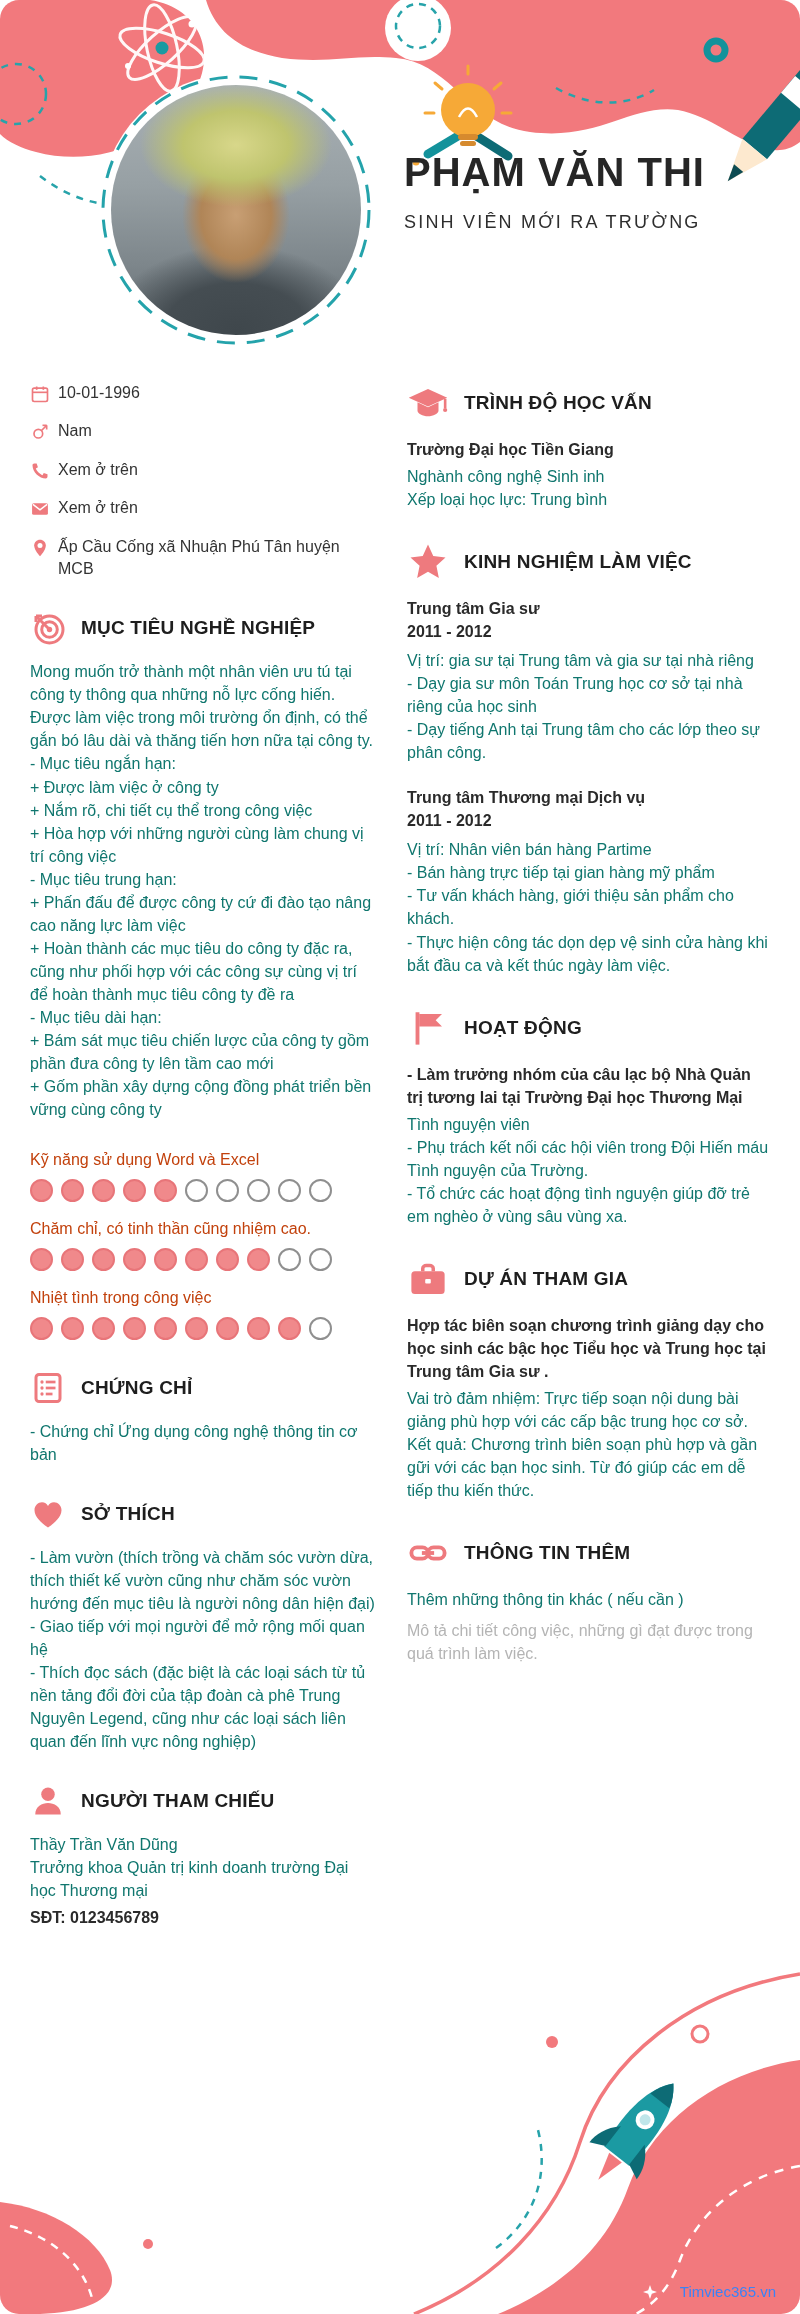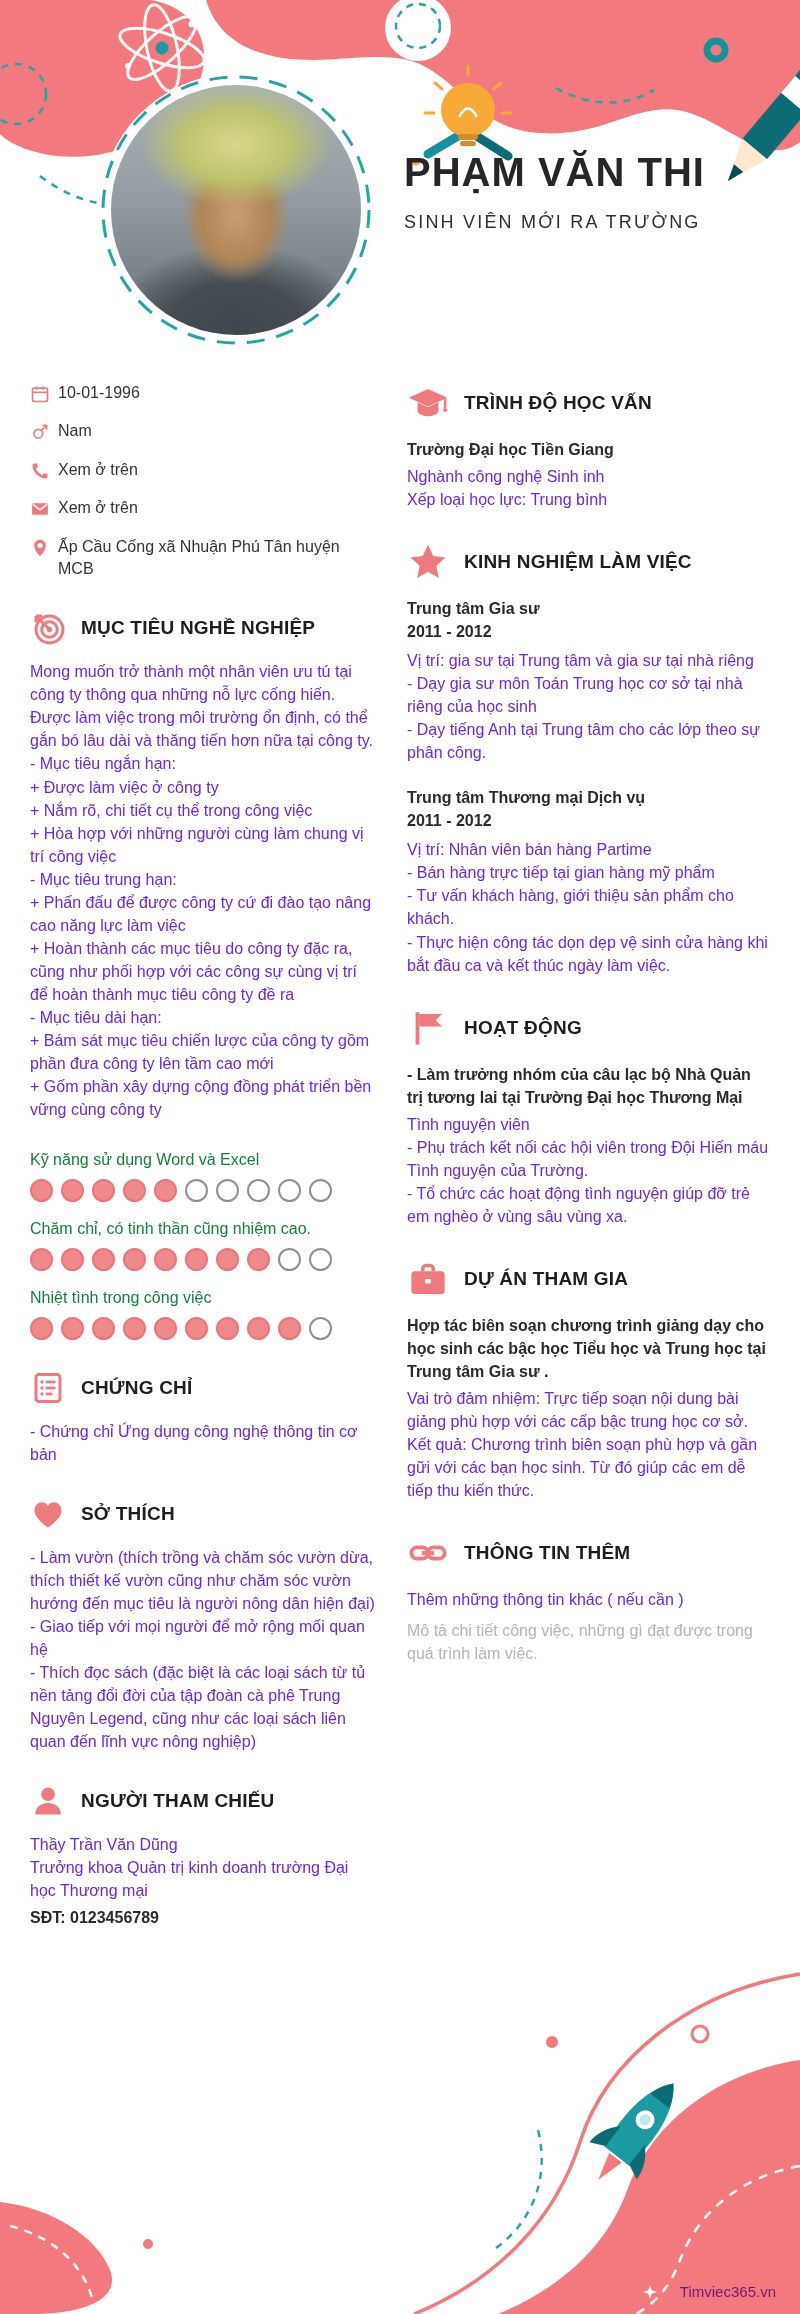--- a/index.html
+++ b/index.html
@@ -1,18 +1,18 @@
 <!DOCTYPE html>
 <html><head>
 <meta charset="utf-8">
 <style>
   * { margin:0; padding:0; box-sizing:border-box; }
   html,body { background:#ffffff; }
   body { width:800px; font-family:"Liberation Sans","DejaVu Sans",sans-serif; color:#3c3c3c; }
-  .page { position:relative; width:800px; height:2314px; background:#fff; overflow:hidden; }
+  .page { position:relative; width:800px; height:2314px; background:#fff; overflow:hidden;border-radius:19px; }
 
   .decor { position:absolute; pointer-events:none; z-index:1; }
   .decor.top { top:0; left:0; }
   .decor.bottom { bottom:0; left:0; }
 
   
   .photo-wrap { position:absolute; left:100px; top:74px; width:272px; height:272px; z-index:2; }
   .photo-bg { position:absolute; inset:0; border-radius:50%; background:#fff; }
   .photo-img { position:absolute; inset:11px; border-radius:50%;
     background:
@@ -39,36 +39,36 @@
   .cicon svg { width:100%; height:100%; display:block; }
 
   .section { margin-top:30px; }
   .col-right > .section:first-child { margin-top:10px; }
   .section-header { display:flex; align-items:center; gap:15px; margin-bottom:14px; }
   .sicon { flex:0 0 36px; width:36px; height:36px; }
   .sicon.lg { flex:0 0 42px; width:42px; height:42px; }
   .sicon svg { width:100%; height:100%; display:block; }
   .section-title { font-size:19px; font-weight:700; color:#1e1e1e; letter-spacing:.2px; }
 
-  .body-text { font-size:16px; line-height:1.44; color:#6d28d9; white-space:pre-line; }
+  .body-text { font-size:16px; line-height:1.44; color:#0f766e; white-space:pre-line; }
   .bold { font-weight:700; color:#2a2a2a; }
   .mb6 { margin-bottom:6px; } .mb4 { margin-bottom:4px; } .mb8 { margin-bottom:8px; }
 
   .skill-item { margin-bottom:18px; }
-  .skill-label { font-size:16px; color:#15803d; margin-bottom:10px; }
+  .skill-label { font-size:16px; color:#c2410c; margin-bottom:10px; }
   .dots { display:flex; gap:8px; }
   .dot { width:23px; height:23px; border-radius:50%; }
   .dot-filled { background:#f0898b; border:2px solid #e87579; }
   .dot-empty { background:#fff; border:2px solid #8f8f8f; }
 
   .job { margin-bottom:22px; }
   .placeholder { color:#b4b4b4; }
 
   .watermark { position:absolute; right:24px; bottom:14px; z-index:3; display:flex; align-items:center; gap:23px;
-    color:#701a75; font-size:15px; }
+    color:#3b82f6; font-size:15px; }
   .watermark svg { display:block; }
 </style>
 </head>
 <body>
 
 <div class="page">
 
   <svg class="decor top" width="800" height="390" viewBox="0 0 800 390">
 
     <path d="M0,0 L150,0 C202,8 218,56 192,96 C162,143 96,168 36,152 C21,148 8,142 0,134 Z" fill="#f2797d"></path>

